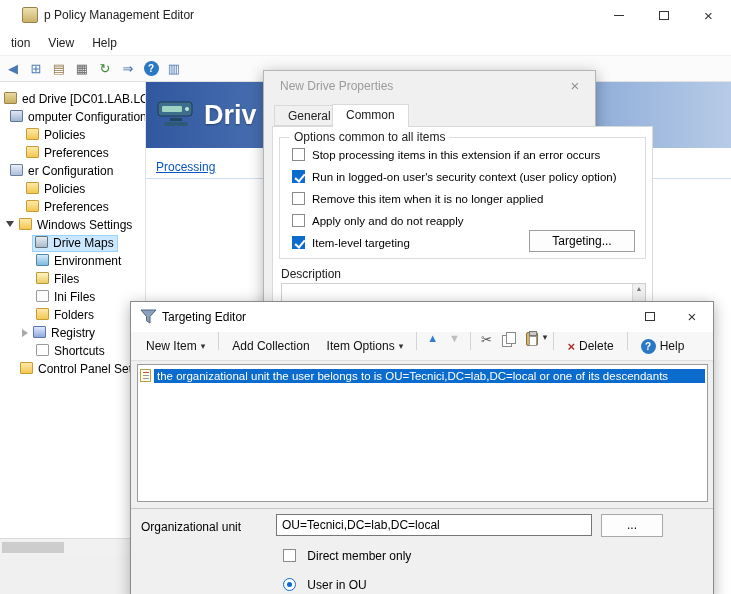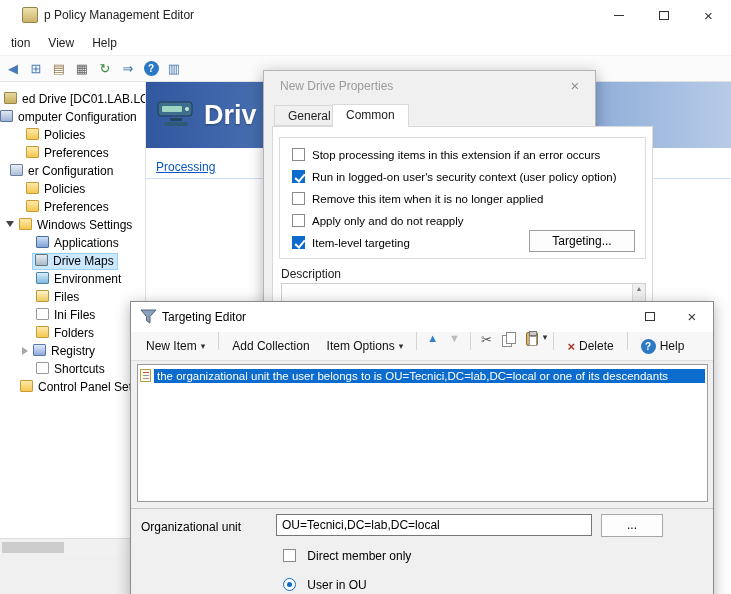--- a/index.html
+++ b/index.html
@@ -138,28 +138,27 @@
     <span class="tbi" style="color:#3a8a3a">↻</span>
     <span class="tbi" style="color:#3a6ea5">⇒</span>
     <span class="tbi">
         <span class="helpq">?</span>
       </span>
     <span class="tbi" style="color:#4a7ab5">▥</span>
   </div>
 
   <div id="tree">
     <div class="trow" style="padding-left:4px"><span class="ti ti-root"></span><span>ed Drive [DC01.LAB.LOCA</span></div>
-    <div class="trow" style=""><span class="ti ti-pc"></span><span>omputer Configuration</span></div>
+    <div class="trow" style="padding-left:10px"><span class="ti ti-pc"></span><span>omputer Configuration</span></div>
     <div class="trow" style="padding-left:26px"><span class="ti ti-folder"></span><span>Policies</span></div>
     <div class="trow" style="padding-left:26px"><span class="ti ti-folder"></span><span>Preferences</span></div>
     <div class="trow" style="padding-left:10px"><span class="ti ti-user"></span><span>er Configuration</span></div>
     <div class="trow" style="padding-left:26px"><span class="ti ti-folder"></span><span>Policies</span></div>
     <div class="trow" style="padding-left:26px"><span class="ti ti-folder"></span><span>Preferences</span></div>
     <div class="trow" style="padding-left:6px"><span class="exp-open"></span><span class="ti ti-folder"></span><span>Windows Settings</span></div>
-    <div class="trow" style="padding-left:36px"><span class="ti ti-app"></span><span>Applications</span></div>
     <div class="trow" style="padding-left:33px"><span class="selbox on"><span class="ti ti-drive"></span><span>Drive Maps</span></span></div>
     <div class="trow" style="padding-left:36px"><span class="ti ti-env"></span><span>Environment</span></div>
     <div class="trow" style="padding-left:36px"><span class="ti ti-files"></span><span>Files</span></div>
     <div class="trow" style="padding-left:36px"><span class="ti ti-ini"></span><span>Ini Files</span></div>
     <div class="trow" style="padding-left:36px"><span class="ti ti-folder"></span><span>Folders</span></div>
     <div class="trow" style="padding-left:22px"><span class="exp-closed"></span><span class="ti ti-reg"></span><span>Registry</span></div>
     <div class="trow" style="padding-left:36px"><span class="ti ti-short"></span><span>Shortcuts</span></div>
     <div class="trow" style="padding-left:20px"><span class="ti ti-folder"></span><span>Control Panel Sett</span></div>
   </div>
   <div id="treescroll">
@@ -185,20 +184,21 @@
 
 <div id="propdlg" class="dlg">
   <span class="dtitle">New Drive Properties</span>
   <span class="dclose">
       <span>×</span>
     </span>
   <span class="tab" style="left:10px">General</span>
   <span class="tab on" style="left:68px">Common</span>
   <div id="proppage">
     <div id="grpbox">
+      <span id="grplabel">Options common to all items</span>
       <div class="crow" style="top:10px"><span class="cb"></span><span class="clabel">Stop processing items in this extension if an error occurs</span></div>
       <div class="crow" style="top:32px"><span class="cb on"></span><span class="clabel">Run in logged-on user's security context (user policy option)</span></div>
       <div class="crow" style="top:54px"><span class="cb"></span><span class="clabel">Remove this item when it is no longer applied</span></div>
       <div class="crow" style="top:76px"><span class="cb"></span><span class="clabel">Apply only and do not reapply</span></div>
       <div class="crow" style="top:98px"><span class="cb on"></span><span class="clabel">Item-level targeting</span></div>
       <span id="targetbtn">Targeting...</span>
     </div>
     <span id="desclabel">Description</span>
     <div id="descbox">
         <span class="nub">▲</span>

